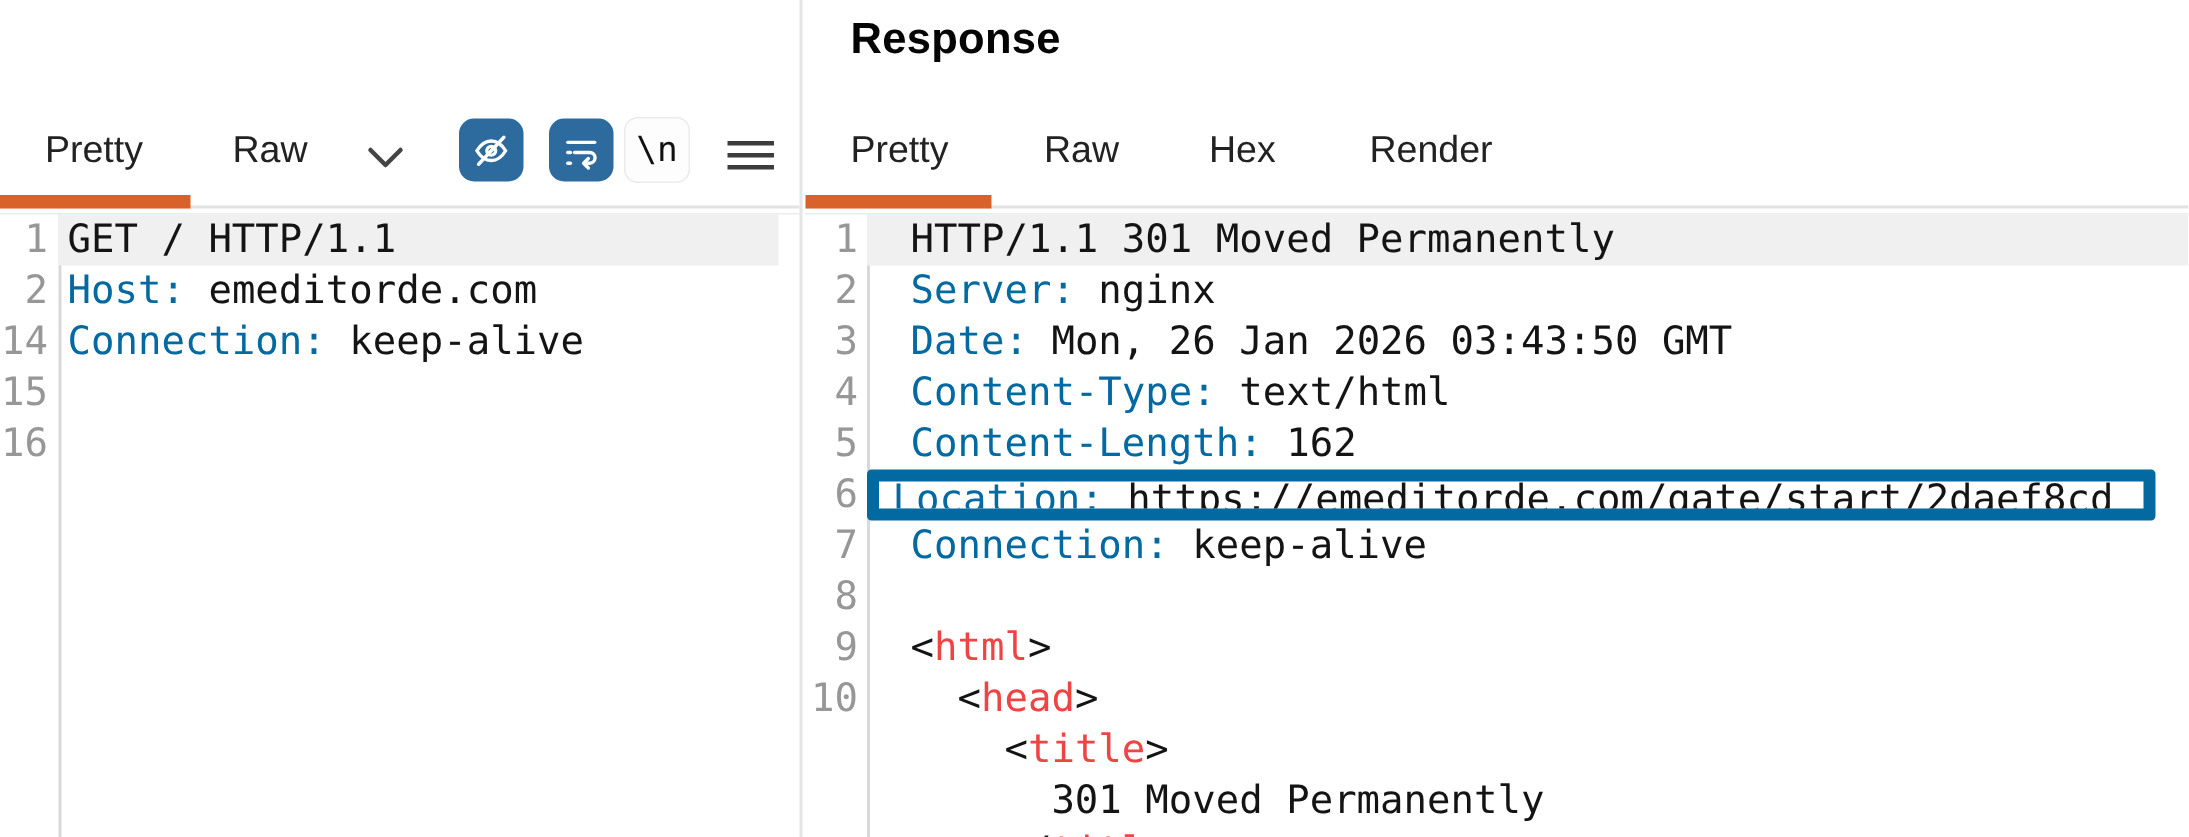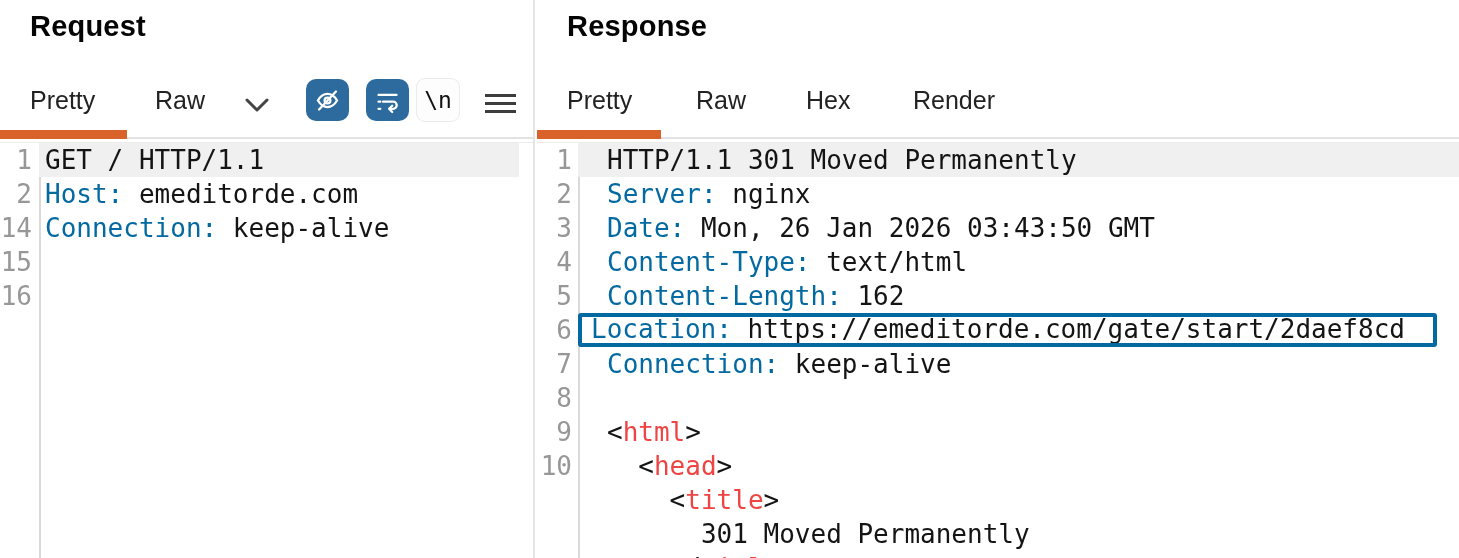--- a/index.html
+++ b/index.html
@@ -54,35 +54,34 @@
     font-size:26px; line-height:34px; color:#141414;
   }
   .ln { flex:none; text-align:right; color:#979797; }
   .panel-request  .ln { width:39px; padding-right:7px; }
   .panel-response .ln { width:41px; padding-right:6px; }
   .ct { flex:1 1 auto; white-space:pre; overflow:hidden; position:relative; }
   .panel-request  .ct { padding-left:6px; }
   .panel-response .ct { padding-left:29px; }
   .ct.hl { background:#f0f0f0; }
   .ct.marked {
-    border:4px solid #0369a1; border-radius:3px;
+    border:8px solid #0369a1; border-radius:3px;
     height:34px; line-height:25px; padding:0 8px 0 9px; margin-right:22px;
   }
   .k { color:#0369a1; }
   .t { color:#ef4444; }
 
   svg { display:block; }
 </style>
 </head>
 <body>
 
 <div class="page">
 
   <div class="panel panel-request">
-    <div class="panel-title">Request</div>
 
     <button class="tab" style="left:30px">Pretty</button>
     <button class="tab" style="left:155px">Raw</button>
 
     <button class="chevron-btn" title="">
       <svg width="28" height="18" viewBox="0 0 28 18">
           <polyline points="4,4 14,14 24,4" fill="none" stroke="#444" stroke-width="3" stroke-linecap="round" stroke-linejoin="round"></polyline>
         </svg>
     </button>
 

